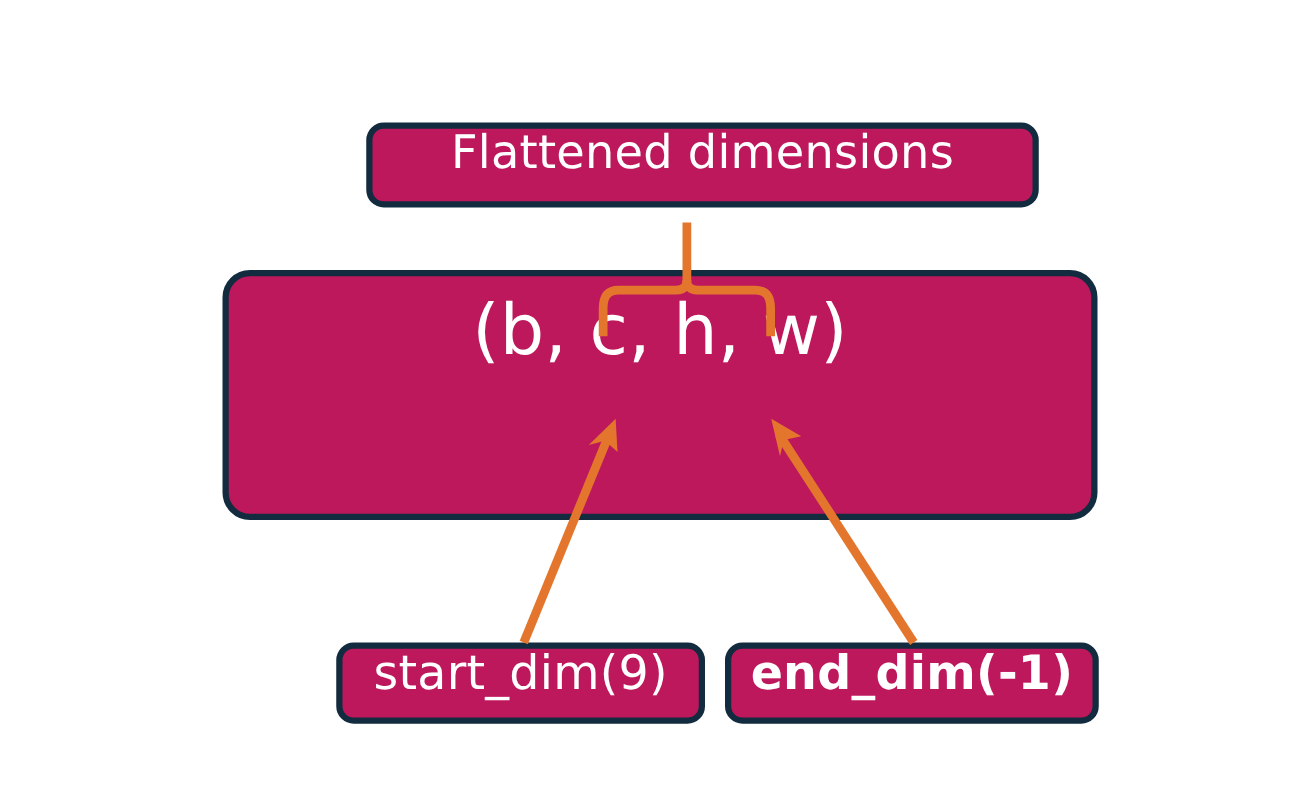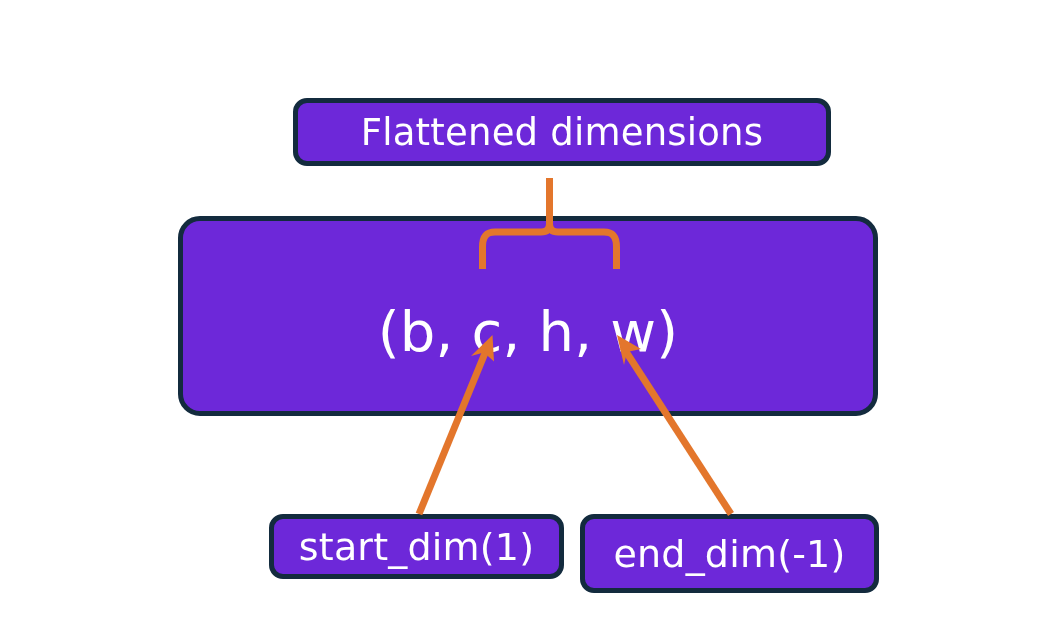--- a/index.html
+++ b/index.html
@@ -13,25 +13,24 @@
   #canvas {
     position: relative;
     width: 1038px;
     height: 632px;
     background: #ffffff;
     overflow: hidden;
   }
   .node {
     position: absolute;
     box-sizing: border-box;
-    background: #6d28d9;
+    background: #be185d;
     border: 5px solid #132b3e;
     border-radius: 18px;
     display: flex;
-    align-items: center;
     justify-content: center;
     color: #ffffff;
     font-weight: 400;
     letter-spacing: 0.2px;
     text-align: center;
     line-height: 1;
     user-select: none;
   }
 
   
@@ -64,23 +63,24 @@
     top: 514px;
     width: 295px;
     height: 65px;
     border-radius: 14px;
     font-size: 38px;
   }
   #node-end-dim {
     left: 580px;
     top: 514px;
     width: 299px;
-    height: 79px;
+    height: 65px;
     border-radius: 14px;
     font-size: 38px;
+    font-weight: bold;
   }
 
   
   #connectors {
     position: absolute;
     left: 0;
     top: 0;
     width: 1038px;
     height: 632px;
     pointer-events: none;
@@ -111,21 +111,21 @@
 
   <div class="node" id="node-flattened">
     <span class="node-label">Flattened dimensions</span>
   </div>
 
   <div class="node" id="node-shape">
     <span class="shape-label">(b, c, h, w)</span>
   </div>
 
   <div class="node" id="node-start-dim">
-    <span class="node-label">start_dim(1)</span>
+    <span class="node-label">start_dim(9)</span>
   </div>
 
   <div class="node" id="node-end-dim">
     <span class="node-label">end_dim(-1)</span>
   </div>
 
   <svg id="connectors" viewBox="0 0 1038 632">
 
     <g>
       <path class="brace-stroke" d="M 549.5 178

